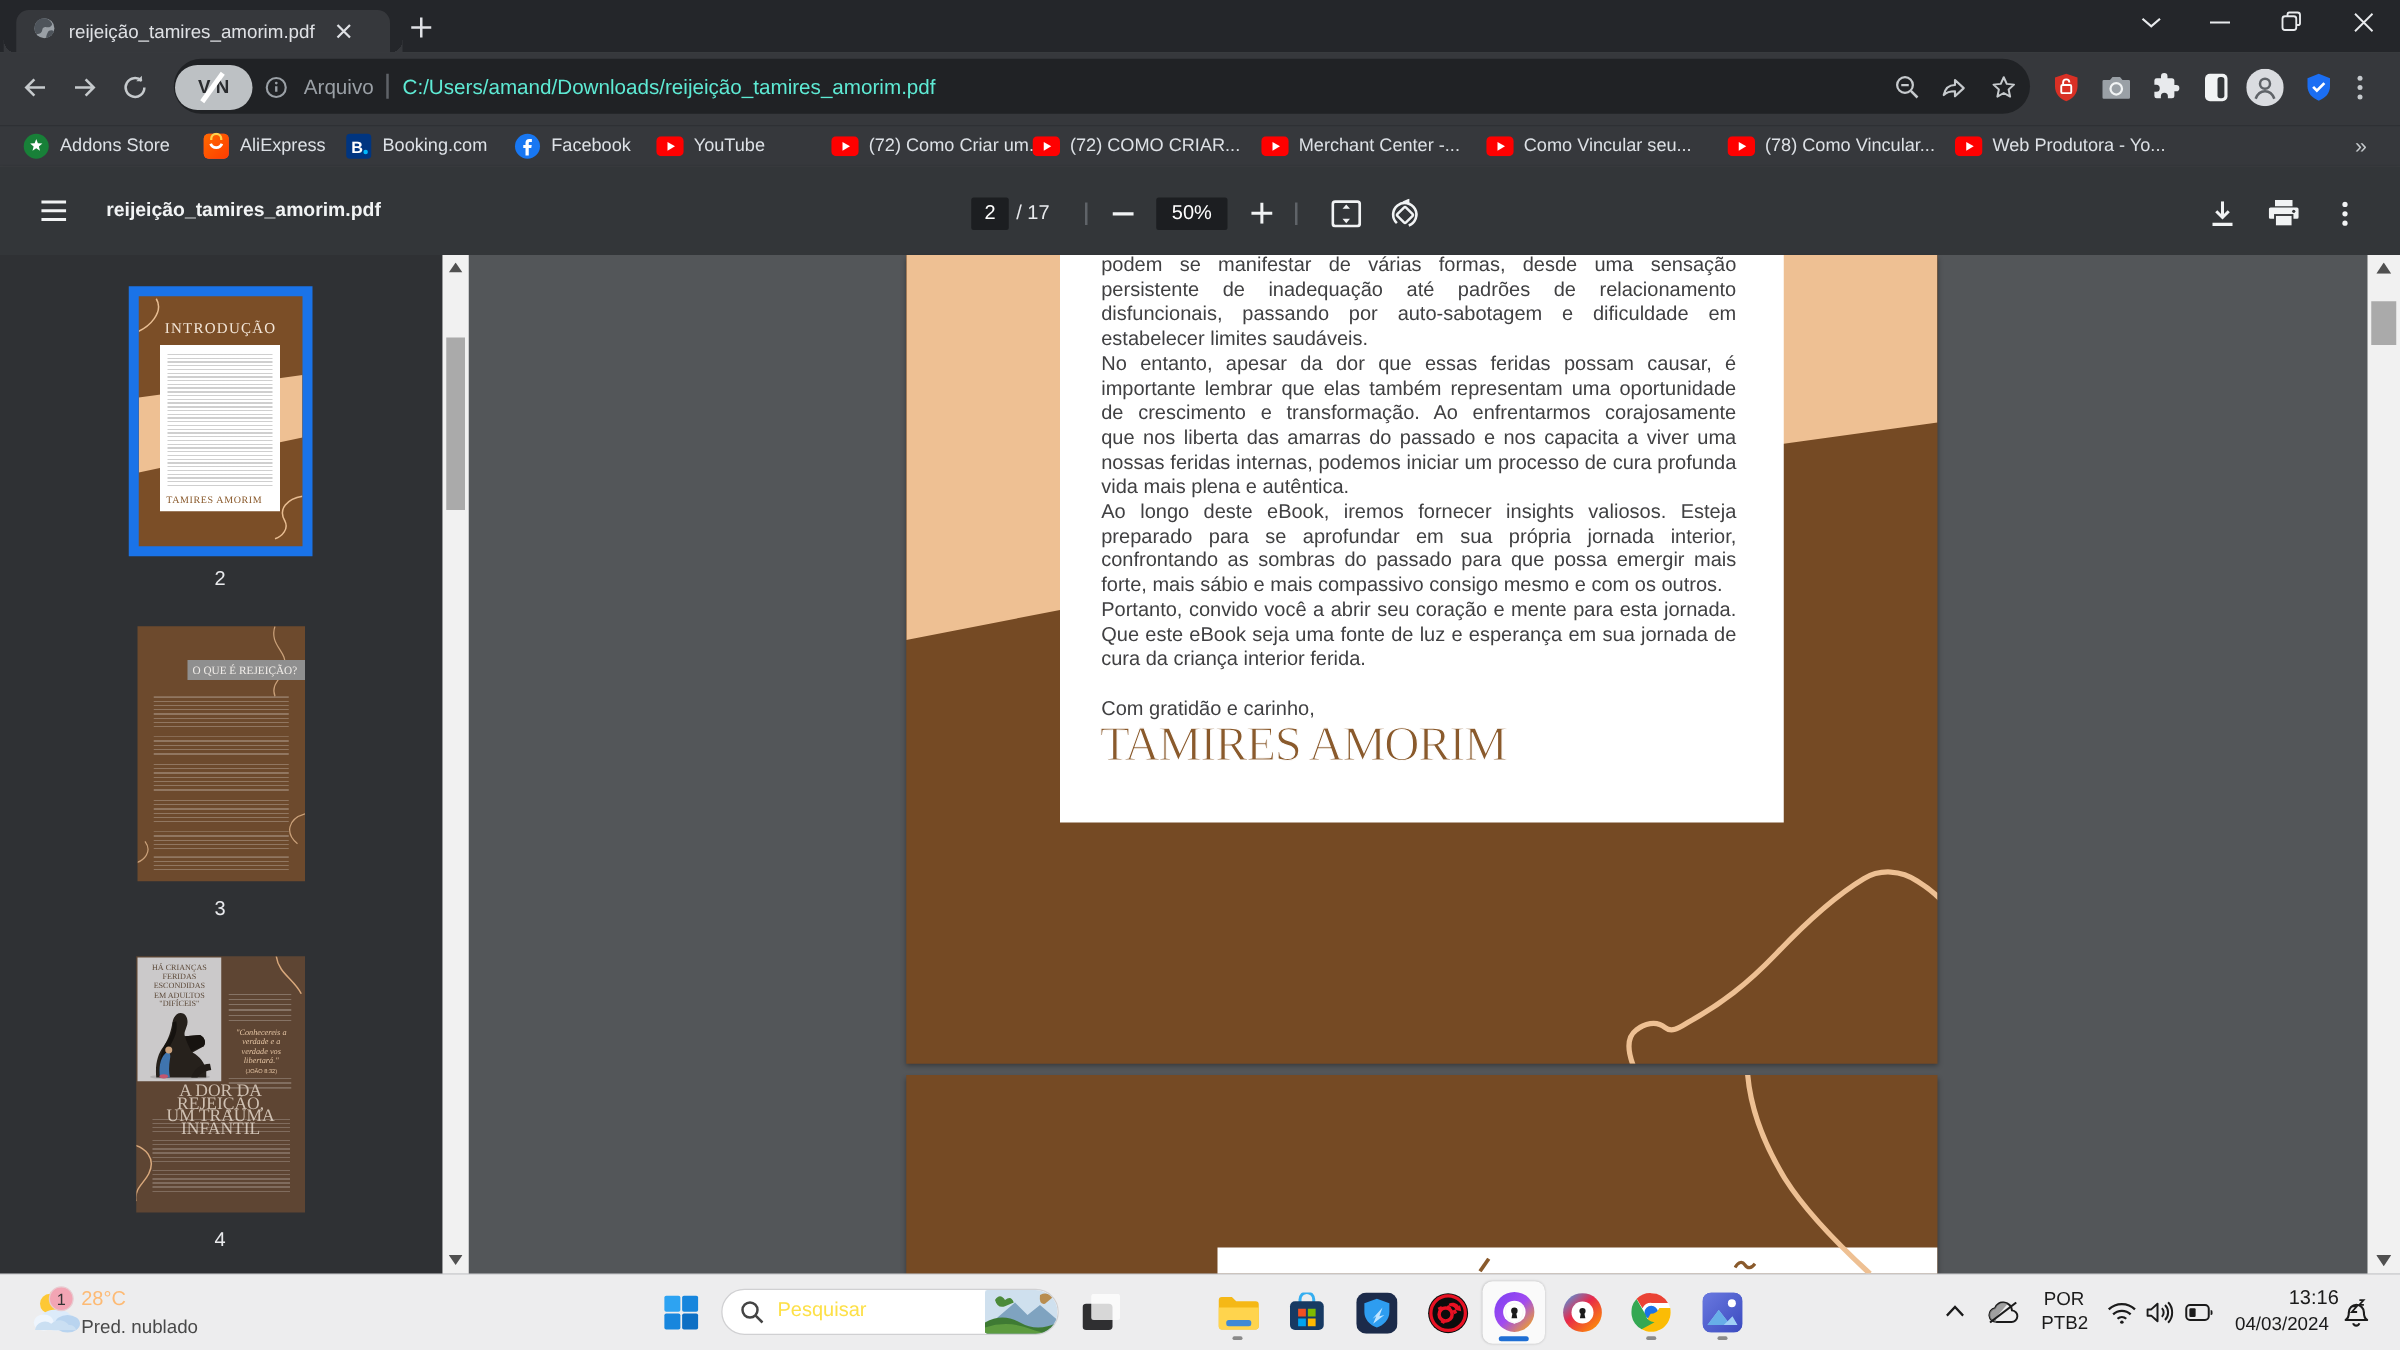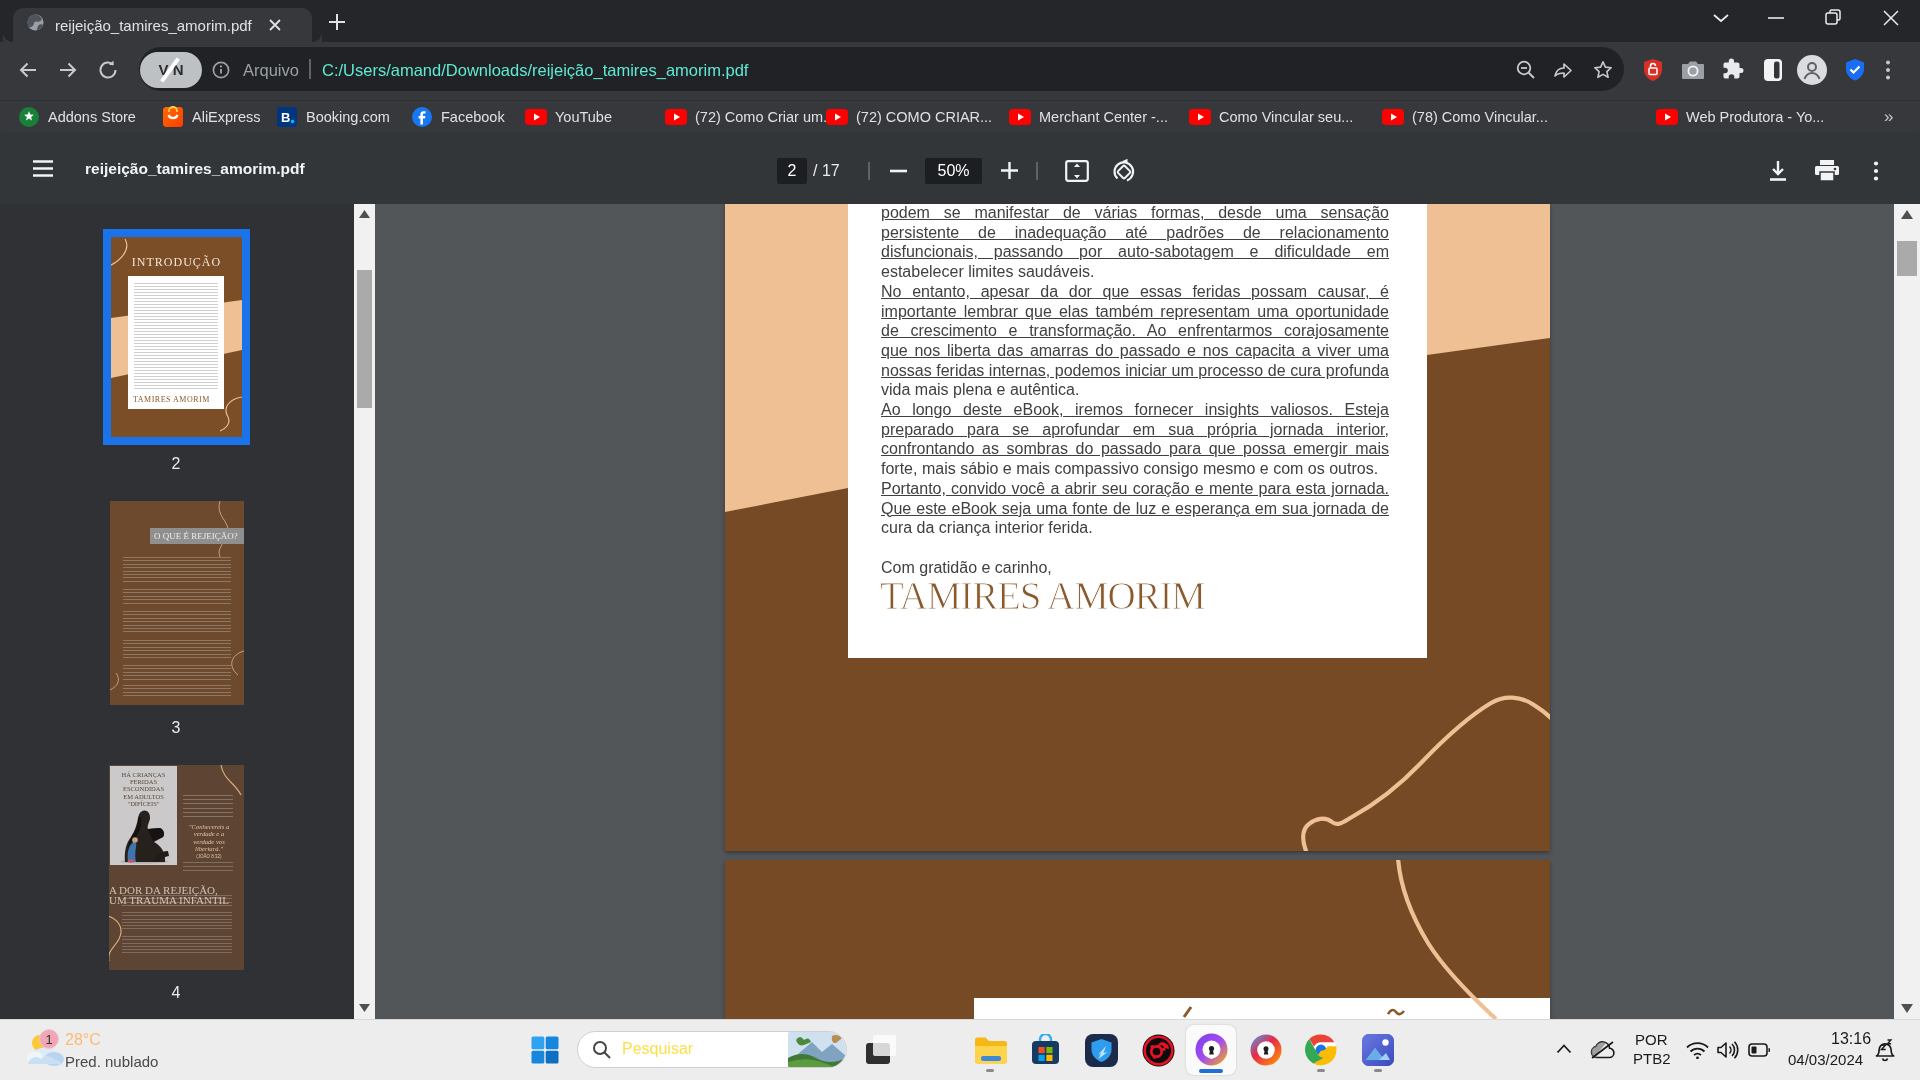--- a/index.html
+++ b/index.html
@@ -28,21 +28,21 @@
   #content { position:absolute; left:0; top:204px; width:1920px; height:815px; background:#535659; }
   #sidebar { position:absolute; left:0; top:0; width:354px; height:815px; background:#2f3134; overflow:hidden; }
   .thlabel { position:absolute; color:#e9eaed; font-size:16px; width:40px; text-align:center; }
   .sscroll { position:absolute; background:#f1f1f1; }
   .sthumb { position:absolute; background:#aaaaaa; }
   
   #page2 { position:absolute; left:725px; top:0px; width:825px; height:647px; background:#754a24; overflow:hidden; box-shadow:0 2px 4px rgba(0,0,0,.35); }
   #page3 { position:absolute; left:725px; top:656px; width:825px; height:159px; background:#754a24; overflow:hidden; box-shadow:0 2px 4px rgba(0,0,0,.35); }
   #whitebox { position:absolute; left:123px; top:-10px; width:579px; height:464px; background:#ffffff; }
   #ptext { position:absolute; left:156px; top:-1px; width:508px; font-size:16px; line-height:19.7px; color:#404042; }
-  #ptext .j { text-align:justify; text-align-last:justify; white-space:nowrap;text-decoration:underline; }
+  #ptext .j { text-align:justify; text-align-last:justify; white-space:nowrap; }
   #ptext .l { text-align:left; white-space:nowrap; }
   #sig { position:absolute; left:155px; top:369px; font-family:"Liberation Serif", serif; font-size:39px; letter-spacing:-1.1px; color:#8a5a2c; font-weight:400; -webkit-text-stroke:0.9px #ffffff; }
   
   #taskbar { position:absolute; left:0; top:1019px; width:1920px; height:61px; background:#ededee; border-top:1px solid #d8d8da; }
   .tray { position:absolute; color:#1b1b1b; }
 </style>
 </head>
 <body>
 <div id="stage">
 
@@ -219,21 +219,21 @@
         </svg></span>
     Como Vincular seu...
   </div>
   <div class="bmk" style="left:1382px">
     <span class="ic"><svg width="22" height="16" viewBox="0 0 22 16" style="margin-top:3px">
           <rect x="0" y="0" width="22" height="16" rx="4" fill="#f00"></rect>
           <path d="M9 4.5l6 3.5-6 3.5z" fill="#fff"></path>
         </svg></span>
     (78) Como Vincular...
   </div>
-  <div class="bmk" style="left:1656px">
+  <div class="bmk" style="left:1564px">
     <span class="ic"><svg width="22" height="16" viewBox="0 0 22 16" style="margin-top:3px">
           <rect x="0" y="0" width="22" height="16" rx="4" fill="#f00"></rect>
           <path d="M9 4.5l6 3.5-6 3.5z" fill="#fff"></path>
         </svg></span>
     Web Produtora - Yo...
   </div>
   <div class="bmk" style="left:1884px;color:#c6cacd;font-size:17px;">»</div>
 
   <div id="pdfbar">
     <svg class="abs" style="left:33px;top:27px" width="20" height="17" viewBox="0 0 20 17">
@@ -325,21 +325,21 @@
           <path d="M28 52 C29 58 26 64 23 68 C20 72 18 80 18 87 L22 87 C22 79 25 73 28 67 C31 62 32 56 31 51 Z" fill="#15120f"></path>
           <path d="M43 96 C45 89 51 85 58 85 L59 90 C53 91 50 93 48 96 Z" fill="#211c18"></path>
           <path d="M18 96 C17 88 18 81 22 77 C25 74 27 77 26 81 C25 87 25 92 26 96 Z" fill="#3f74ae"></path>
           <circle cx="25" cy="74" r="2.8" fill="#caa27e"></circle>
           <ellipse cx="21" cy="95" rx="3.4" ry="1.7" fill="#c2566e"></ellipse>
         </svg>
         <div class="abs" style="left:74px;top:30px;width:50px;height:25px;background:repeating-linear-gradient(rgba(255,255,255,.55) 0 1px, transparent 1px 4.2px);opacity:.45"></div>
         <div class="abs" style="left:74px;top:58px;width:52px;color:#e3c3a2;font-family:'Liberation Serif',serif;font-size:6.6px;text-align:center;font-style:italic;line-height:7.4px;">"Conhecereis a verdade e a verdade vos libertará."</div>
         <div class="abs" style="left:76px;top:89px;width:48px;color:#e3c3a2;font-size:4.5px;text-align:center;">(JOÃO 8:32)</div>
         <div class="abs" style="left:74px;top:97px;width:50px;height:9px;background:repeating-linear-gradient(rgba(255,255,255,.55) 0 1px, transparent 1px 4px);opacity:.4"></div>
-        <div class="abs" style="left:0px;top:120px;width:135px;color:#cfc0b2;font-family:'Liberation Serif',serif;font-size:11px;text-align:left;line-height:10px;">A DOR DA REJEIÇÃO,<br>UM TRAUMA INFANTIL</div>
+        <div class="abs" style="left:0px;top:104px;width:135px;color:#cfc0b2;font-family:'Liberation Serif',serif;font-size:14px;text-align:center;line-height:10px;">A DOR DA REJEIÇÃO,<br>UM TRAUMA INFANTIL</div>
         <div class="abs" style="left:13px;top:130px;width:110px;height:13px;background:repeating-linear-gradient(rgba(255,255,255,.5) 0 1px, transparent 1px 3.3px);opacity:.42"></div>
         <div class="abs" style="left:13px;top:147px;width:110px;height:20px;background:repeating-linear-gradient(rgba(255,255,255,.5) 0 1px, transparent 1px 3.3px);opacity:.42"></div>
         <div class="abs" style="left:13px;top:171px;width:110px;height:20px;background:repeating-linear-gradient(rgba(255,255,255,.5) 0 1px, transparent 1px 3.3px);opacity:.42"></div>
       </div>
       <div class="thlabel" style="left:156px;top:780px;">4</div>
     </div>
 
     <div class="sscroll" style="left:354px;top:0;width:21px;height:815px;"></div>
     <svg class="abs" style="left:359px;top:6px" width="11" height="8" viewBox="0 0 11 8">
         <path d="M5.5 0L11 8H0z" fill="#505050"></path>

